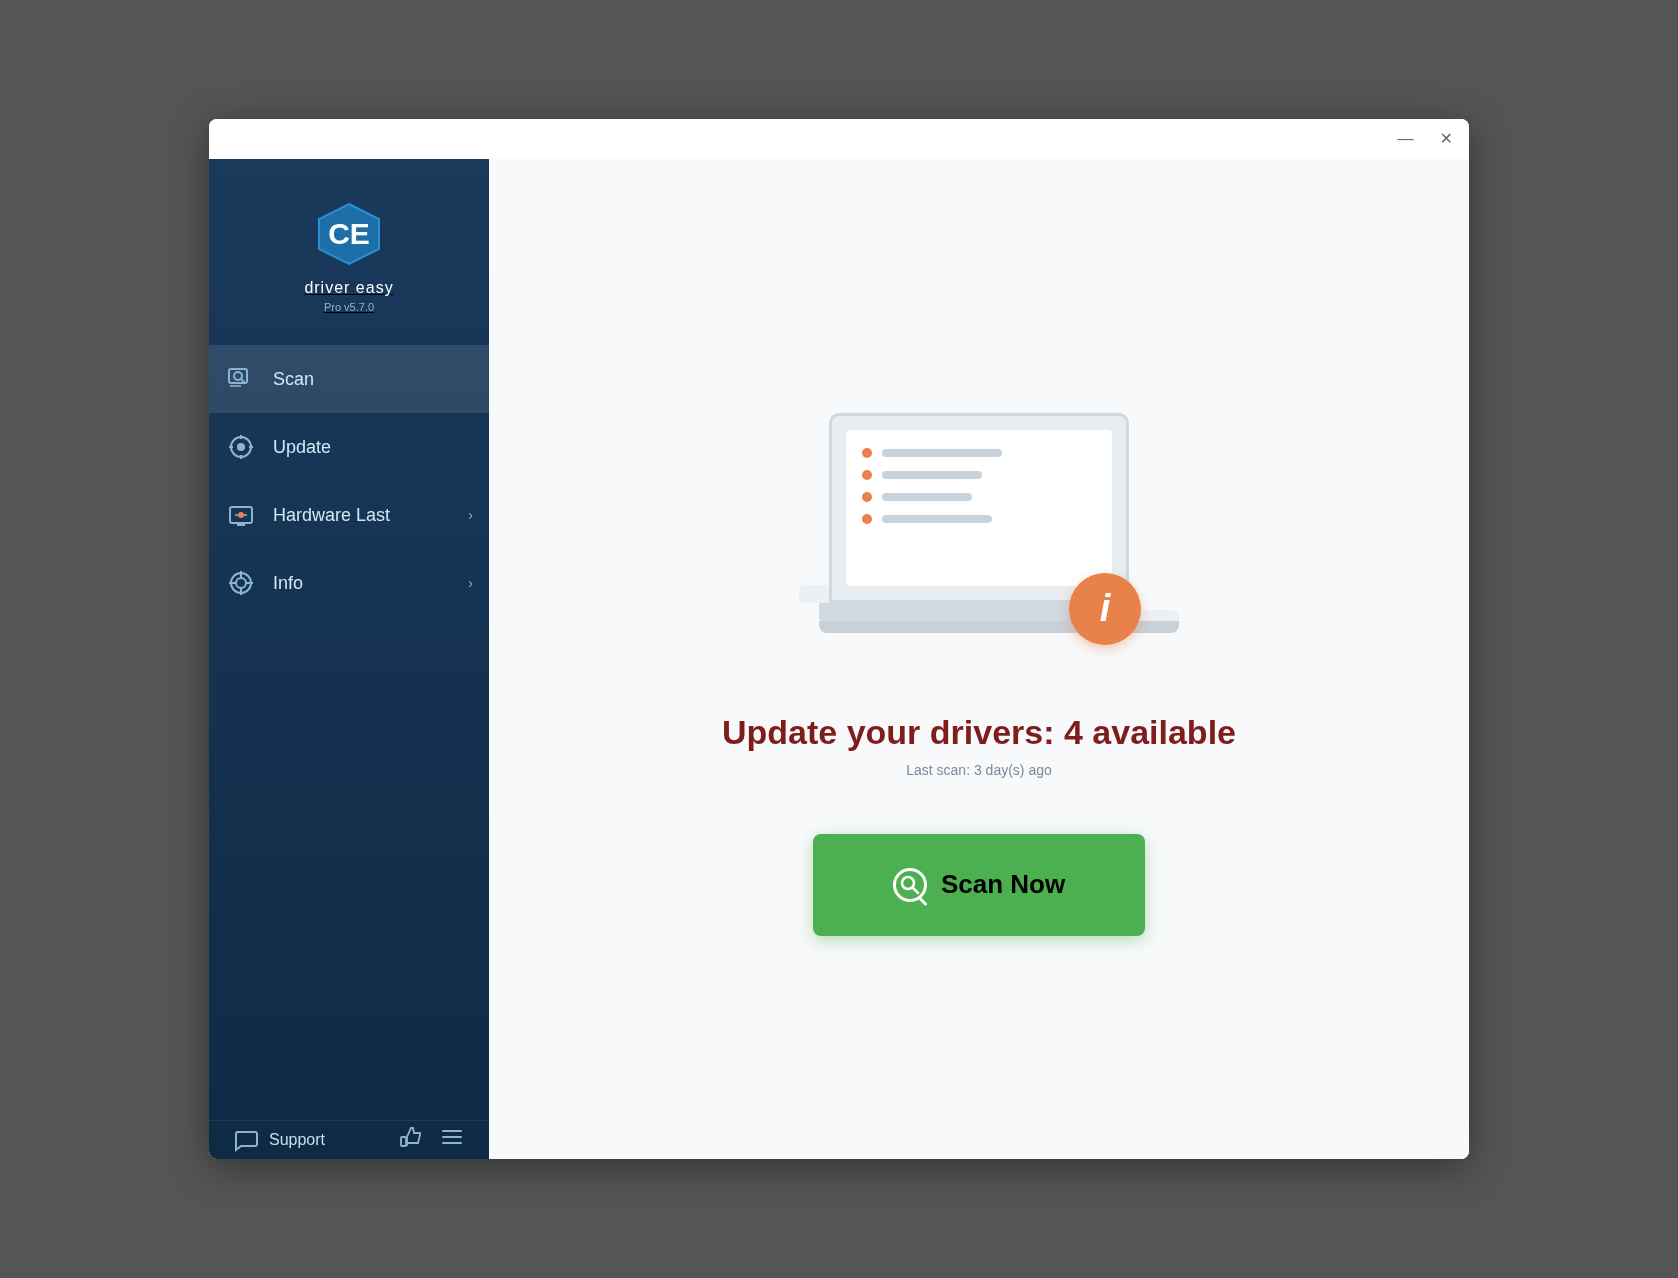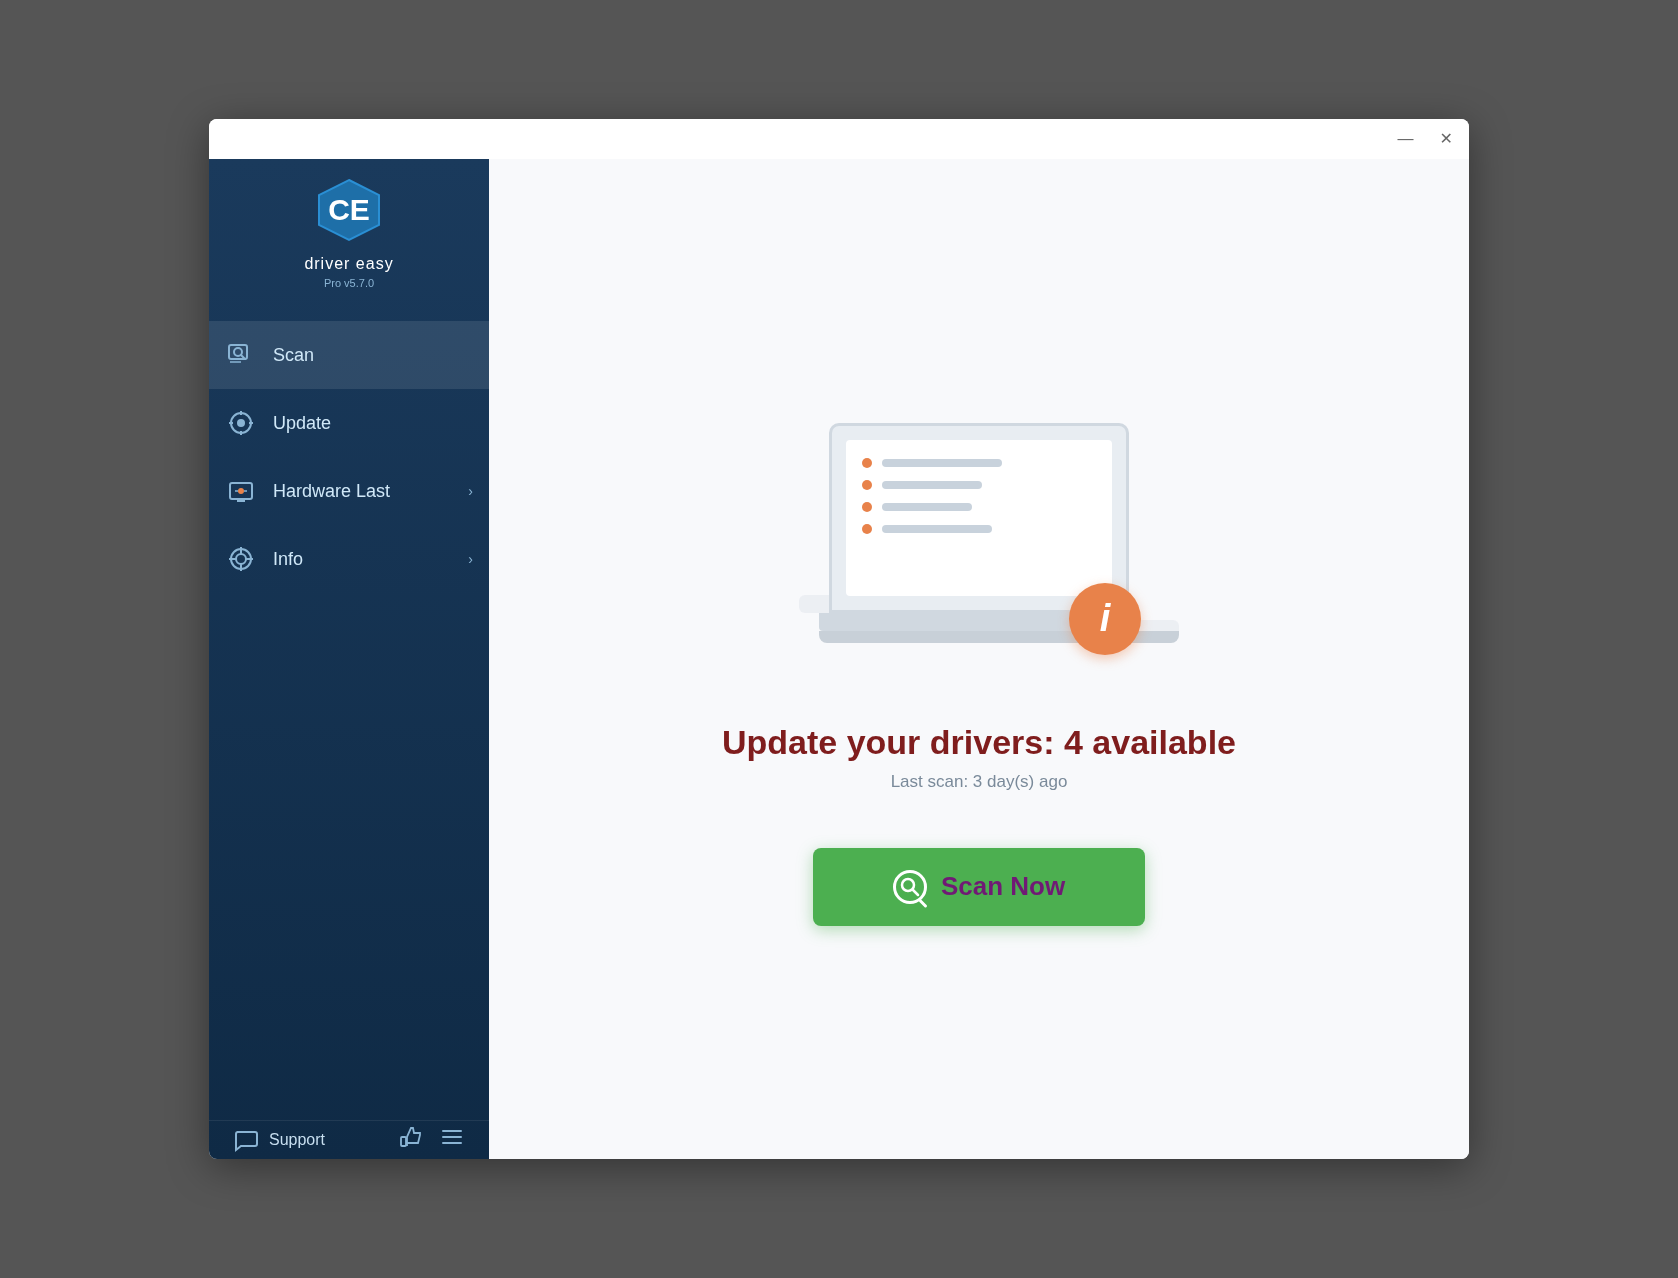--- a/index.html
+++ b/index.html
@@ -63,21 +63,22 @@
       background: linear-gradient(180deg, #1a3a5c 0%, #0f2a45 100%);
       display: flex;
       flex-direction: column;
       flex-shrink: 0;
     }
 
     .sidebar-logo {
       display: flex;
       flex-direction: column;
       align-items: center;
-      padding: 16px 20px 24px;
+      padding: 40px 20px 24px;
+      text-decoration: underline;
     }
 
     .logo-icon {
       width: 70px;
       height: 70px;
       margin-bottom: 10px;
     }
 
     .logo-name {
       color: #fff;
@@ -280,32 +281,32 @@
 
     .main-heading {
       font-size: 34px;
       font-weight: 700;
       color: #7f1d1d;
       text-align: center;
       margin-bottom: 10px;
     }
 
     .main-sub {
-      font-size: 17px;
+      font-size: 14px;
       color: #7a8a9a;
       text-align: center;
       margin-bottom: 56px;
     }
 
     .scan-now-btn {
       background: #4caf50;
-      color: #701a75;
+      color: #000000;
       border: none;
       border-radius: 8px;
-      padding: 22px 80px;
+      padding: 34px 80px;
       font-size: 26px;
       font-weight: 700;
       cursor: pointer;
       display: flex;
       align-items: center;
       gap: 14px;
       box-shadow: 0 4px 16px rgba(76,175,80,0.4);
       transition: background 0.2s;
     }
 

